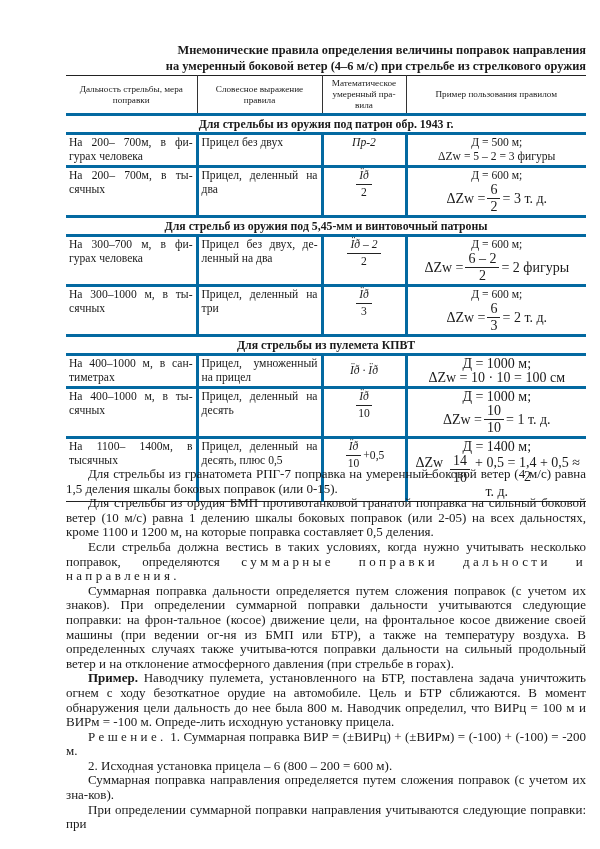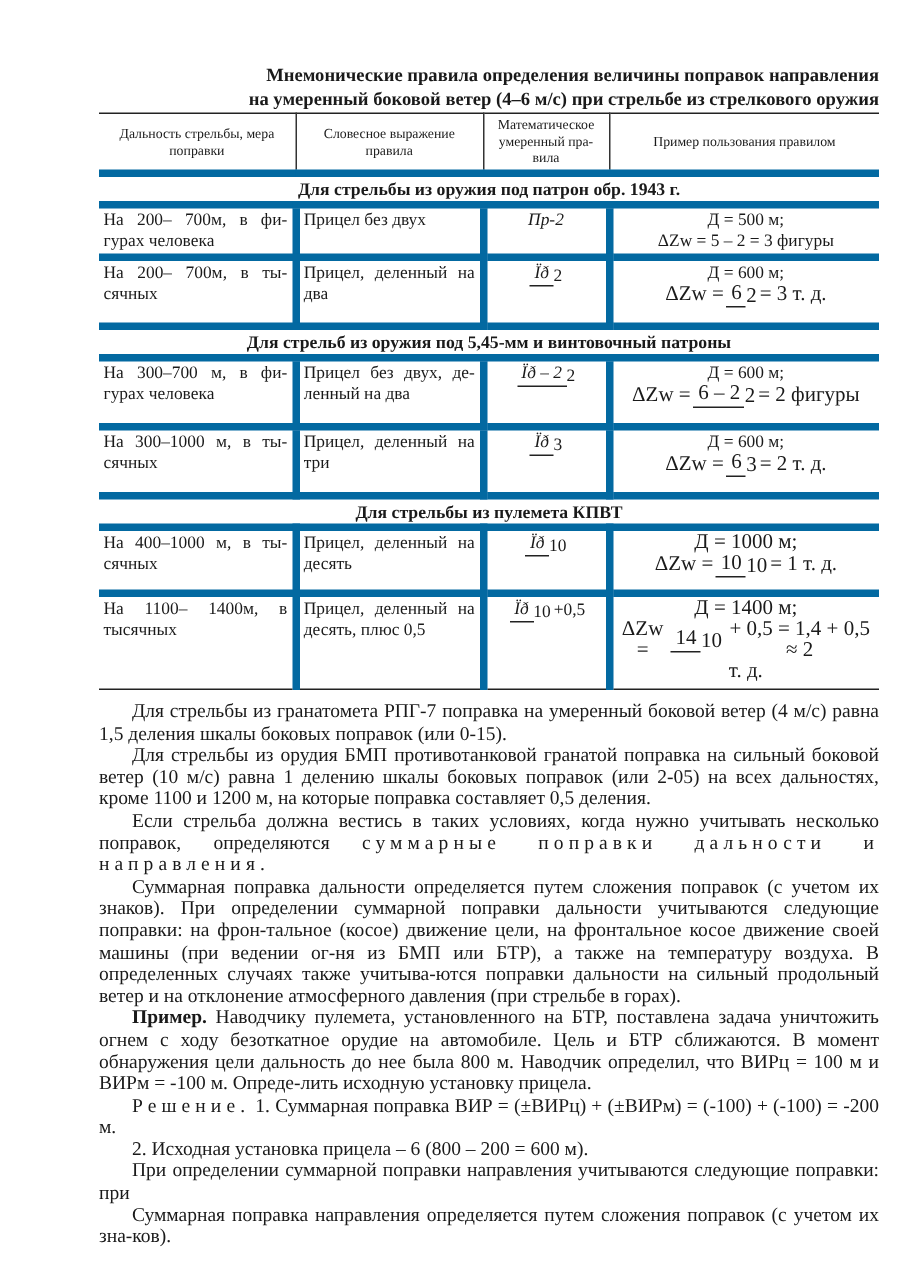--- a/index.html
+++ b/index.html
@@ -25,33 +25,33 @@
   table.rules col.c4 { width: 180px; }
   table.rules th {
     font-weight: normal; font-size: 9.2px; line-height: 11px; text-align: center;
     border-top: 1.4px solid #222; border-bottom: 1.4px solid #222;
     border-left: 1px solid #333; border-right: 1px solid #333;
     padding: 2px 3px; height: 30px;
   }
   table.rules th:first-child { border-left: none; }
   table.rules th:last-child { border-right: none; }
   table.rules td {
-    border: 5px solid #0369a1; padding: 1px 3px 1px 3px; vertical-align: top;
+    border: 3px solid #0369a1; padding: 1px 3px 1px 3px; vertical-align: top;
   }
   table.rules tr td:first-child { border-left: none; }
   table.rules tr td:last-child { border-right: none; }
   table.rules tr:last-child td { border-bottom: 1.4px solid #222; }
   td.section {
     text-align: center; font-weight: bold; font-size: 11.8px; padding: 1px 0;
     border-left: none !important; border-right: none !important;
   }
   td.range, td.verbal { text-align: justify; text-align-last: left; }
   td.math { text-align: center; font-style: italic; }
   td.example { text-align: center; }
-  .frac { display: inline-flex; flex-direction: row; align-items: center; vertical-align: middle; margin: 0 2px; }
+  .frac { display: inline-flex; flex-direction: column; align-items: center; vertical-align: middle; margin: 0 2px; }
   .frac .num { padding: 0 3px 1px; border-bottom: 1px solid #222; }
   .frac .den { padding-top: 1px; }
   td.math .frac .num, td.math .frac .den { font-style: italic; }
   td.math .frac .den { font-style: normal; }
   .eqline { display: inline-flex; align-items: center; justify-content: center; }
   .small { font-size: 14px; }
   .body-text {
     position: absolute; left: 66px; top: 467px; width: 520px;
     font-size: 13px; line-height: 14.6px; text-align: justify;
   }
@@ -160,20 +160,29 @@
             <span class="den">3</span>
           </span>
           <span>= 2 т. д.</span>
         </div>
       </td>
     </tr>
 
     <tr>
         <td colspan="4" class="section">Для стрельбы из пулемета КПВТ</td>
       </tr>
+    <tr>
+      <td class="range">На 400–1000 м, в сан-тиметрах</td>
+      <td class="verbal">Прицел, умноженный на прицел</td>
+      <td class="math" style="vertical-align:middle">Їð  · Їð</td>
+      <td class="example small">
+        <div>Д = 1000 м;</div>
+        <div>ΔZw = 10 · 10 = 100 см</div>
+      </td>
+    </tr>
     <tr style="height:44px">
       <td class="range">На 400–1000 м, в ты-сячных</td>
       <td class="verbal">Прицел, деленный на десять</td>
       <td class="math">
         <span class="frac">
           <span class="num">Їð</span>
           <span class="den">10</span>
         </span>
       </td>
       <td class="example small">
@@ -217,15 +226,15 @@
 </table>
 
 <div class="body-text">
   <p>Для стрельбы из гранатомета РПГ-7 поправка на умеренный боковой ветер (4 м/с) равна 1,5 деления шкалы боковых поправок (или 0-15).</p>
   <p>Для стрельбы из орудия БМП противотанковой гранатой поправка на сильный боковой ветер (10 м/с) равна 1 делению шкалы боковых поправок (или 2-05) на всех дальностях, кроме 1100 и 1200 м, на которые поправка составляет 0,5 деления.</p>
   <p><span>Если стрельба должна вестись в таких условиях, когда нужно учитывать несколько поправок, определяются </span><span class="spaced">суммарные поправки дальности и направления</span><span>.</span></p>
   <p>Суммарная поправка дальности определяется путем сложения поправок (с учетом их знаков). При определении суммарной поправки дальности учитываются следующие поправки: на фрон-тальное (косое) движение цели, на фронтальное косое движение своей машины (при ведении ог-ня из БМП или БТР), а также на температуру воздуха. В определенных случаях также учитыва-ются поправки дальности на сильный продольный ветер и на отклонение атмосферного давления (при стрельбе в горах).</p>
   <p><span class="bold">Пример.</span><span> Наводчику пулемета, установленного на БТР, поставлена задача уничтожить огнем с ходу безоткатное орудие на автомобиле. Цель и БТР сближаются. В момент обнаружения цели дальность до нее была 800 м. Наводчик определил, что ВИРц = 100 м и ВИРм = -100 м. Опреде-лить исходную установку прицела.</span></p>
   <p><span class="spaced">Решение.</span><span> 1. Суммарная поправка ВИР = (±ВИРц) + (±ВИРм) = (-100) + (-100) = -200 м.</span></p>
   <p>2. Исходная установка прицела – 6 (800 – 200 = 600 м).</p>
+  <p>Суммарная поправка направления определяется путем сложения поправок (с учетом их зна-ков).</p>
   <p>При определении суммарной поправки направления учитываются следующие поправки: при</p>
-  <p>Суммарная поправка направления определяется путем сложения поправок (с учетом их зна-ков).</p>
 </div>
 
 </body></html>

